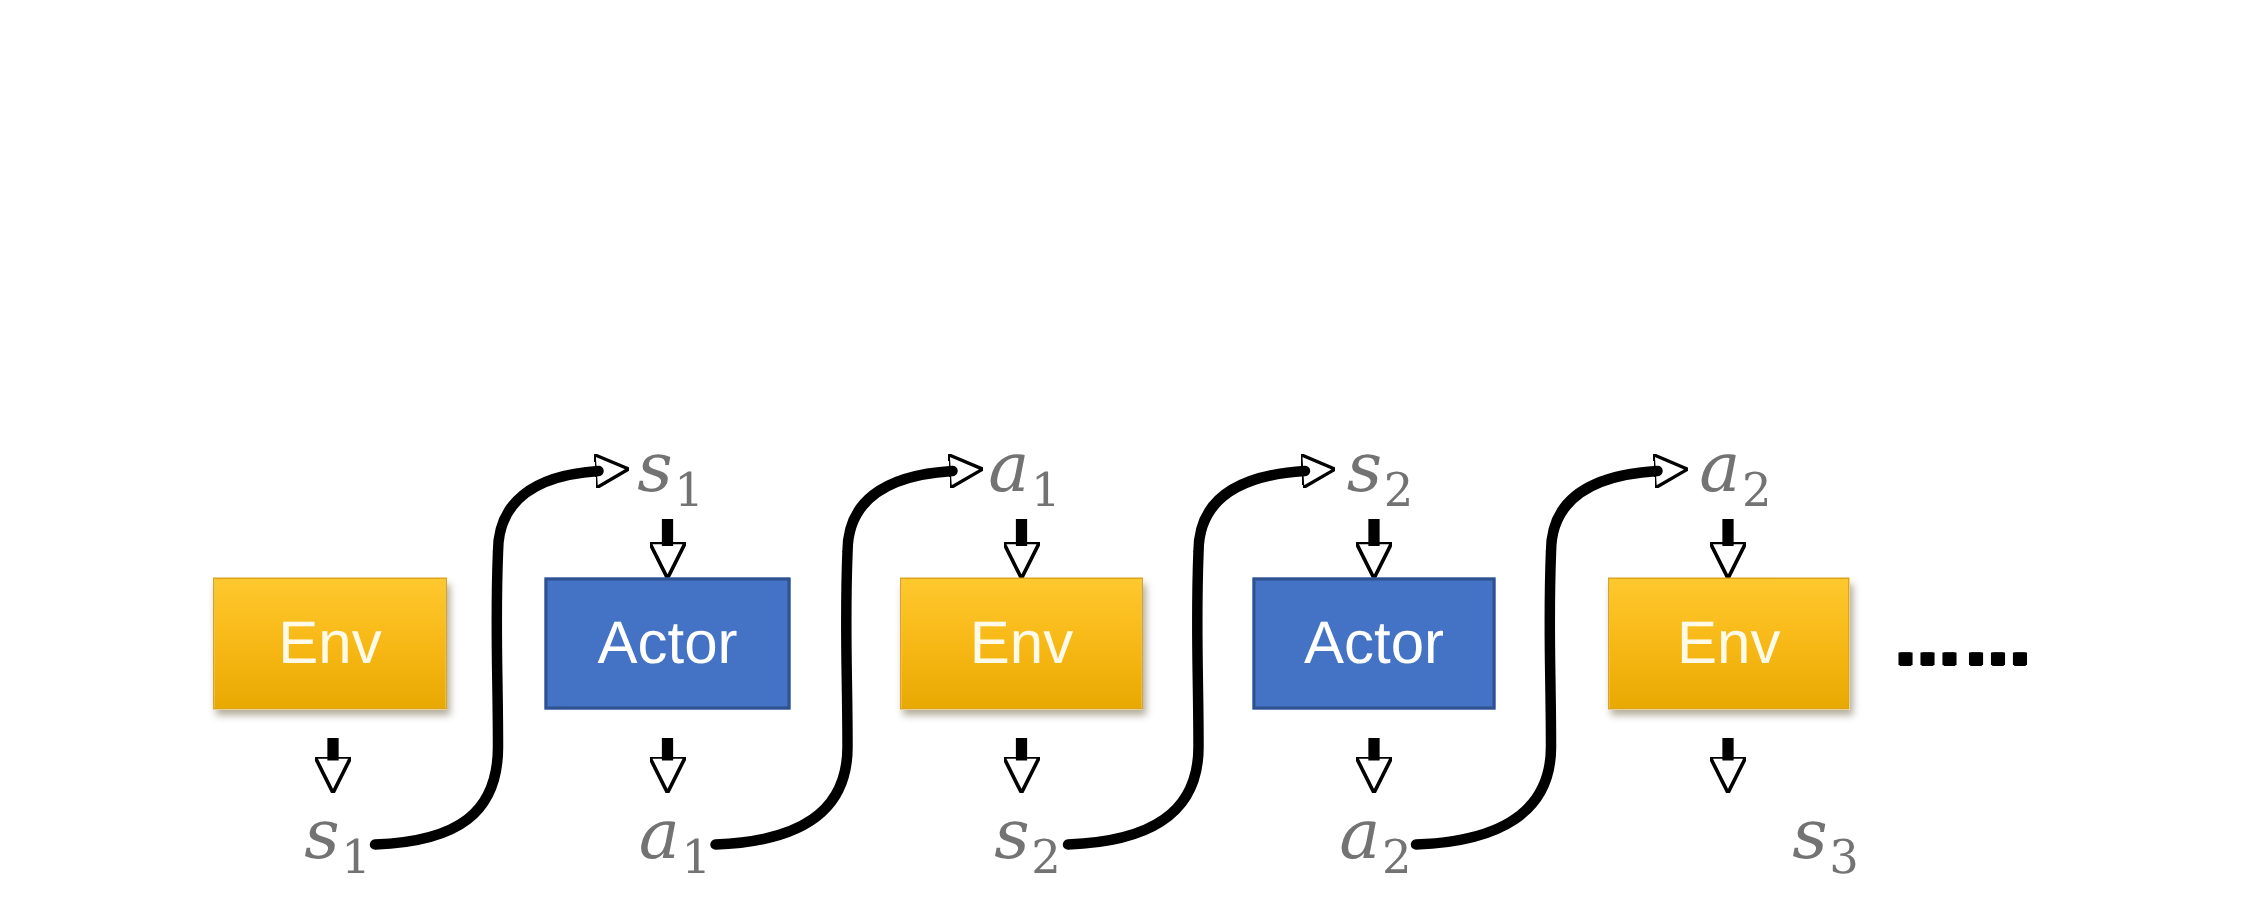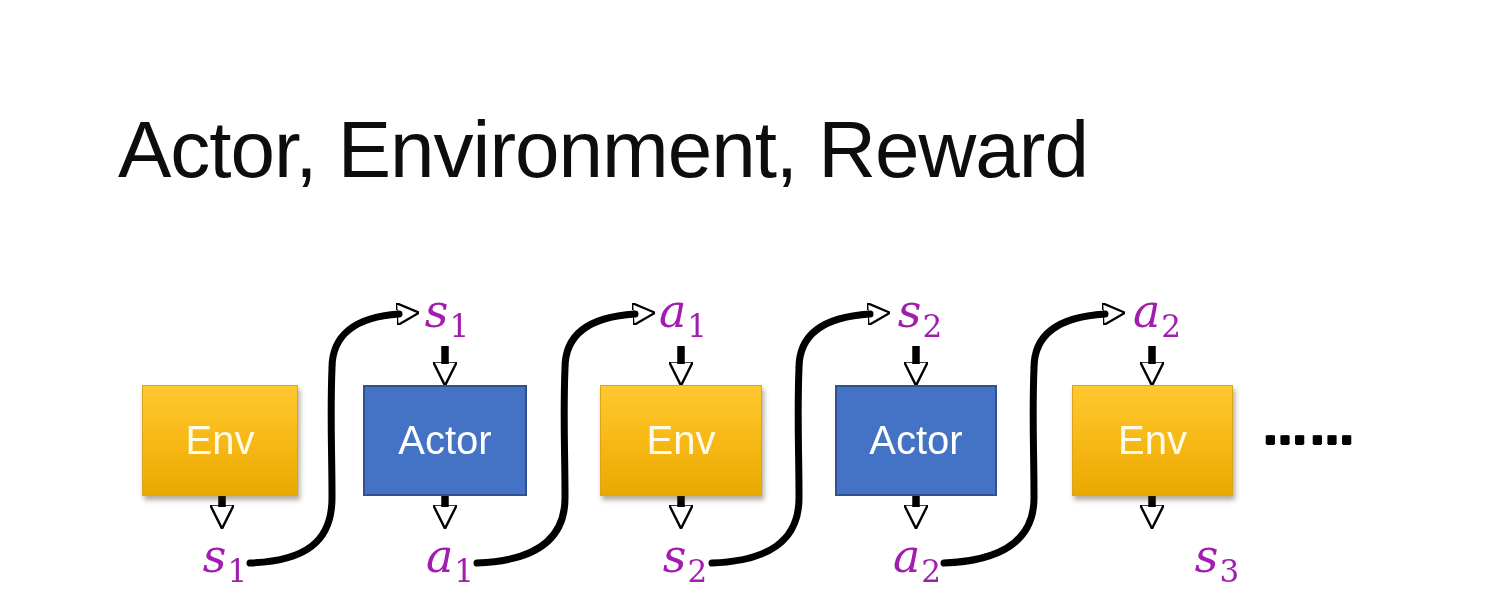--- a/index.html
+++ b/index.html
@@ -20,41 +20,41 @@
     letter-spacing:-1px;
     color:var(--title-color,#0d0d0d);
     white-space:nowrap;
   }
   .arrows{position:absolute;left:0;top:0;}
   .arrows path,.arrows line{stroke:var(--arrow,#000);fill:none;}
   .curve{stroke-width:7;stroke-linecap:round;}
   .darrow{stroke-width:7.5;}
   .box{
     position:absolute;
-    top:385px;height:111px;
+    top:385px;height:88px;
     display:flex;align-items:center;justify-content:center;
     font-size:40px;
     box-sizing:border-box;
   }
   .box.env{
     background:linear-gradient(180deg,var(--env-fill-top,#FFC82E) 0%,#F6B714 55%,var(--env-fill-bottom,#E9A903) 100%);
     border:1px solid var(--env-border,#DCA41C);
     color:var(--env-text,#FFFBE8);
     box-shadow:2px 4px 5px rgba(60,45,0,0.40);
   }
   .box.actor{
     background:var(--actor-fill,#4472C4);
     border:2.5px solid var(--actor-border,#2F528F);
     color:var(--actor-text,#ffffff);
   }
   .mlabel{
     position:absolute;
     transform:translateX(-50%);
     white-space:nowrap;
-    color:#a21caf;
+    color:#737373;
     line-height:1;
   }
   .mlabel .base{
     font-family:"DejaVu Serif","Liberation Serif",serif;
     font-style:italic;
     font-size:46px;
   }
   .mlabel .sub{
     font-family:"DejaVu Serif","Liberation Serif",serif;
     font-style:normal;
@@ -74,21 +74,20 @@
     letter-spacing:3px;
     color:#000;
     text-shadow:0.8px 0 0 #000,-0.8px 0 0 #000,0 0.8px 0 #000;
   }
 </style>
 </head>
 <body>
 
 <div class="slide">
 
-  <h1 class="title">Actor, Environment, Reward</h1>
 
   <svg class="arrows" width="1500" height="608" viewBox="0 0 1500 608" xmlns="http://www.w3.org/2000/svg">
     <defs>
       <marker id="ah" viewBox="0 0 10 10" refX="1" refY="5" markerWidth="3.2" markerHeight="3.2" orient="auto" markerUnits="strokeWidth">
         <path d="M0,0 L10,5 L0,10 z" fill="#000" stroke="none"></path>
       </marker>
     </defs>
 
     <path class="curve" d="M250 563 C305 561, 332 542, 332 498 C332 448, 330 418, 332 368 C332 336, 354 317, 399 314" marker-end="url(#ah)"></path>
     <path class="curve" d="M477 563 C532 561, 565 542, 565 498 C565 448, 563 418, 565 368 C565 336, 587 317, 635 314" marker-end="url(#ah)"></path>

